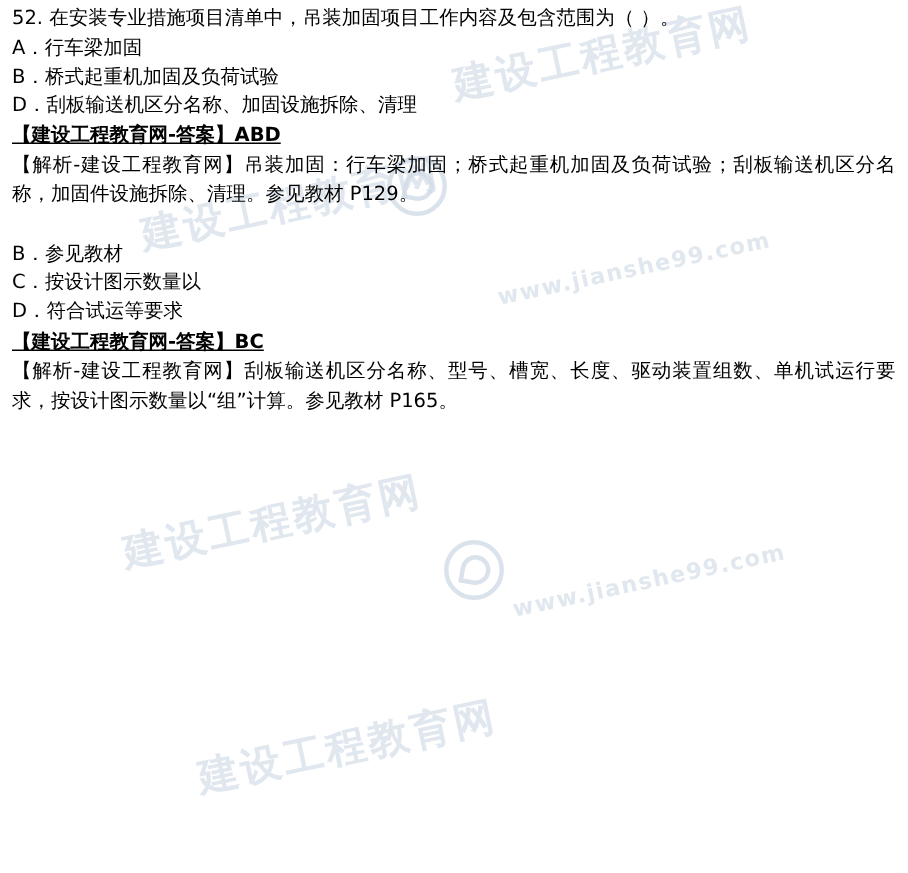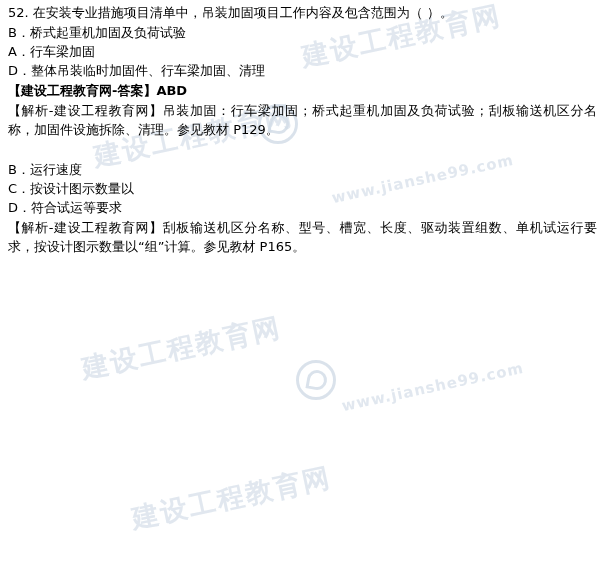--- a/index.html
+++ b/index.html
@@ -33,20 +33,21 @@
     text-align: justify;
   }
   .opt {
     line-height: 1.45;
     margin: 0;
     white-space: pre;
   }
   .answer-line {
     line-height: 1.5;
     margin: 1px 0 0 0;
+    text-decoration: underline;
   }
   .analysis {
     line-height: 1.48;
     margin: 0;
     text-align: justify;
   }
   .brand {
     font-weight: bold;
   }
   .spacer-lg {
@@ -111,32 +112,33 @@
 <div class="wm wm-big wm4">建设工程教育网</div>
 <div class="wm wm-url wm5">www.jianshe99.com</div>
 <div class="wm wm-big wm6">建设工程教育网</div>
 <div class="wm-logo wmlogo1"></div>
 <div class="wm-logo wmlogo2"></div>
 
 <div class="page">
 
   <div class="q-block">
     <p class="q-stem">52. 在安装专业措施项目清单中，吊装加固项目工作内容及包含范围为（    ）。</p>
+    <p class="opt">A．行车梁加固</p>
     <p class="opt">B．桥式起重机加固及负荷试验</p>
-    <p class="opt">A．行车梁加固</p>
-    <p class="opt">D．整体吊装临时加固件、行车梁加固、清理</p>
+    <p class="opt">D．刮板输送机区分名称、加固设施拆除、清理</p>
     <p class="answer-line brand">【建设工程教育网-答案】ABD</p>
     <p class="analysis">【解析-建设工程教育网】吊装加固：行车梁加固；桥式起重机加固及负荷试验；刮板输送机区分名称，加固件设施拆除、清理。参见教材 P129。</p>
   </div>
 
   <div class="spacer-lg"></div>
 
   <div class="q-block">
-    <p class="opt">B．运行速度</p>
+    <p class="opt">B．参见教材</p>
     <p class="opt">C．按设计图示数量以</p>
     <p class="opt">D．符合试运等要求</p>
+    <p class="answer-line brand">【建设工程教育网-答案】BC</p>
     <p class="analysis">【解析-建设工程教育网】刮板输送机区分名称、型号、槽宽、长度、驱动装置组数、单机试运行要求，按设计图示数量以“组”计算。参见教材 P165。</p>
   </div>
 
   <div class="spacer-lg"></div>
 
 
 </div>
 
 </body></html>

